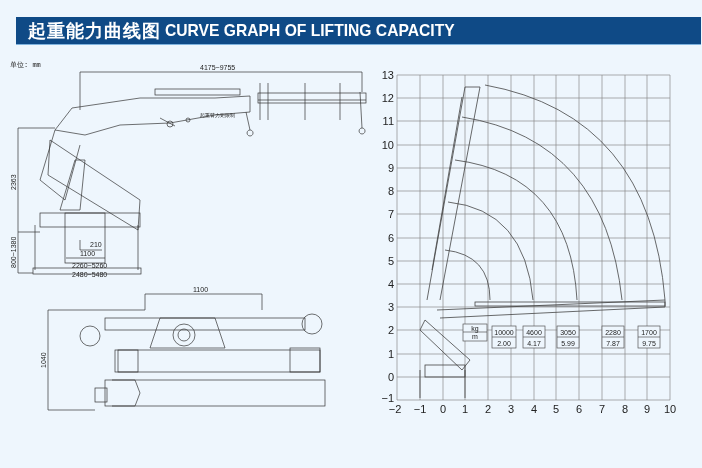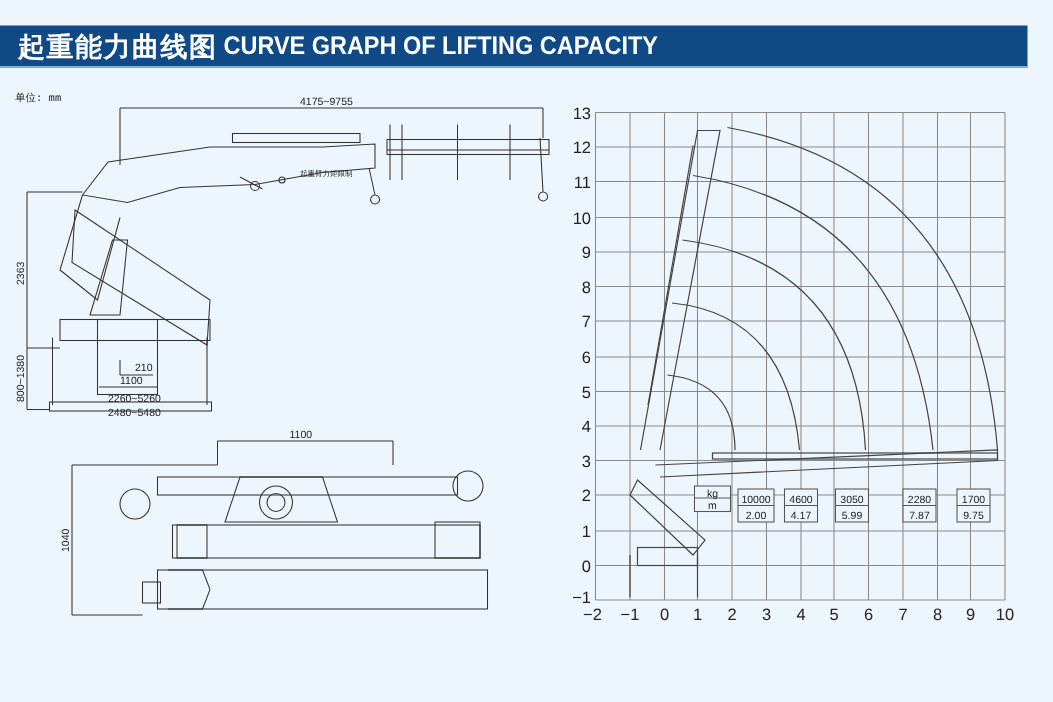--- a/index.html
+++ b/index.html
@@ -1,17 +1,17 @@
 <!DOCTYPE html>
 <html><head>
 <meta charset="utf-8">
 <style>
   html,body{margin:0;padding:0;}
   body{width:702px;height:468px;background:#eef6fd;font-family:"Liberation Sans",sans-serif;position:relative;overflow:hidden;}
-  .banner{position:absolute;left:0;top:17px;width:685px;height:27px;background:#0f4a86;border-bottom:1px solid #7fb3de;display:flex;align-items:center;}
+  .banner{position:absolute;left:16px;top:17px;width:685px;height:27px;background:#0f4a86;border-bottom:1px solid #7fb3de;display:flex;align-items:center;}
   .banner .cn{color:#fff;font-weight:bold;font-size:18px;margin-left:12px;letter-spacing:1px;font-family:"DejaVu Sans",sans-serif;}
   .banner .en{color:#fff;font-weight:bold;font-size:17px;margin-left:4px;font-family:"Liberation Sans",sans-serif;transform:scaleX(0.92);transform-origin:left;}
   .unit{position:absolute;left:10px;top:60px;font-size:7px;color:#222;font-family:Liberation Mono, monospace;text-align:right;}
   svg{position:absolute;left:0;top:0;}
   .lbl{font-family:"Liberation Sans",sans-serif;fill:#222;}
 </style>
 </head>
 <body>
 
 <div class="banner">

